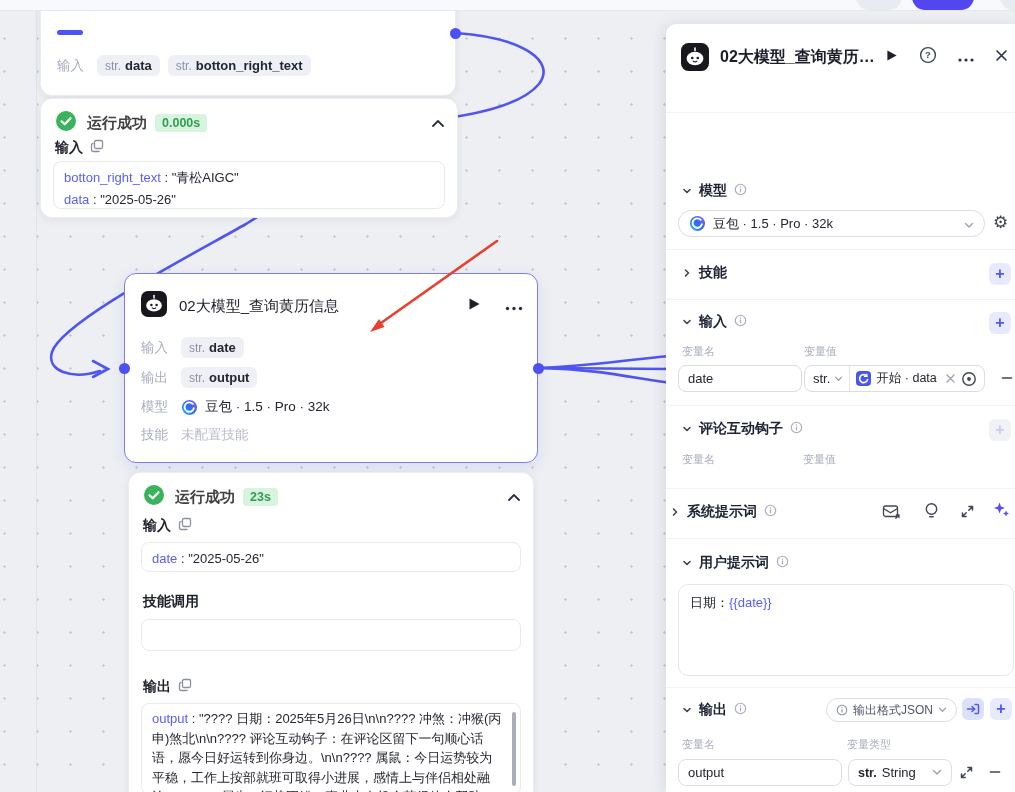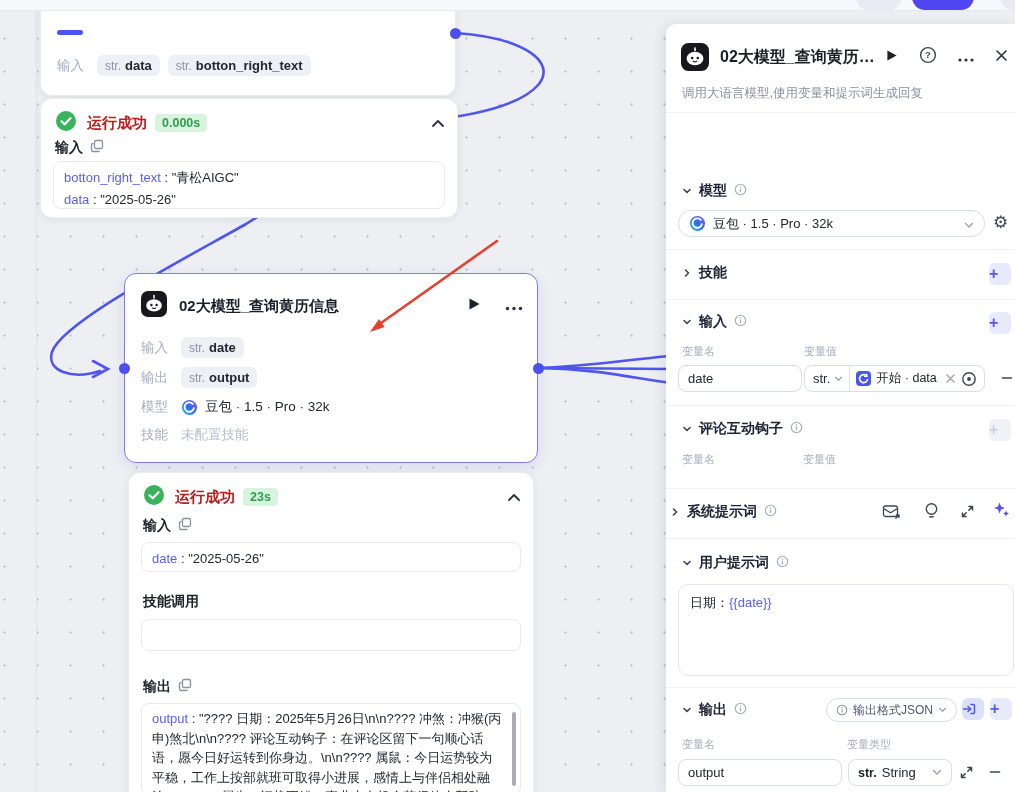--- a/index.html
+++ b/index.html
@@ -23,33 +23,33 @@
   .edge{stroke:#4f55ee;stroke-width:2.6;fill:none;stroke-linecap:round;}
   
   .card{position:absolute;background:#fff;border:1px solid #ebedf3;border-radius:12px;
         box-shadow:0 2px 8px rgba(31,35,41,.07);z-index:2;}
   .node-selected{border:1.6px solid #7e7bf5;box-shadow:0 4px 14px rgba(84,84,214,.13);}
   .port{position:absolute;width:11px;height:11px;border-radius:50%;background:#4b50ee;z-index:3;}
   .row{position:absolute;display:flex;align-items:center;}
   .nlabel{color:#a8adc0;font-size:13.5px;width:40px;flex:none;}
   .chip{display:inline-flex;align-items:center;background:#eef0f6;border-radius:6px;padding:3px 8px;font-size:13px;color:#23262f;font-weight:600;margin-right:8px;white-space:nowrap;}
   .chip i{font-style:normal;color:#8b90a8;font-weight:400;font-size:12px;margin-right:4px;}
-  .card-title{font-size:15px;font-weight:700;color:#1b1e28;white-space:nowrap;}
-  .run-title{font-size:15px;font-weight:700;color:#b91c1c;margin:0 8px 0 10px;}
+  .card-title{font-size:15px;font-weight:400;color:#1b1e28;white-space:nowrap;}
+  .run-title{font-size:15px;font-weight:700;color:#404040;margin:0 8px 0 10px;}
   .badge{background:#d8f3de;color:#2f9e52;font-size:12.5px;font-weight:600;border-radius:4px;padding:2px 7px;}
   .sec-label{font-size:14px;font-weight:700;color:#1d2129;display:flex;align-items:center;gap:6px;}
   .kvbox{position:absolute;left:12px;right:12px;background:#fff;border:1px solid #e8eaf0;border-radius:8px;padding:5px 10px;font-size:13px;line-height:22px;overflow:hidden;}
   .kvbox .k{color:#5a5ef5;}
   .kvbox .v{color:#23262f;}
   .muted{color:#b9bdca;}
   .scrollthumb{position:absolute;right:4px;top:8px;width:4px;height:74px;border-radius:2px;background:#a8adb8;}
   
   .panel{position:absolute;left:666px;top:24px;width:352px;height:768px;background:#fff;
          border-top-left-radius:10px;box-shadow:-3px 0 14px rgba(28,31,45,.09);z-index:10;}
-  .panel .abs{position:absolute;justify-content:space-between;}
+  .panel .abs{position:absolute;}
   .divider{position:absolute;left:0;right:0;height:1px;background:#f0f2f5;}
   .ptitle{font-size:16px;font-weight:700;color:#1b1e28;white-space:nowrap;overflow:hidden;}
   .psub{font-size:12.5px;color:#8a8f9f;}
   .hicons{display:flex;align-items:center;gap:21px;}
   .tabs{position:absolute;left:13px;right:16px;height:27px;background:#f0f1f6;border-radius:14px;display:flex;}
   .tab{flex:1;display:flex;align-items:center;justify-content:center;font-size:13.5px;color:#23262f;cursor:pointer;}
   .tab.active{background:#fff;border-radius:13px;margin:1.5px;box-shadow:0 1px 4px rgba(31,35,41,.12);color:#4350f5;font-weight:700;}
   .shead{display:flex;align-items:center;gap:7px;font-size:14px;font-weight:700;color:#1d2333;}
   .collabel{font-size:11px;color:#a9aec0;}
   .ibox{height:27px;border:1px solid #d9dde6;border-radius:8px;background:#fff;display:flex;align-items:center;padding:0 9px;font-size:13px;color:#23262f;}
@@ -278,21 +278,20 @@
       <span><svg width="16" height="4" viewBox="0 0 16 4">
             <circle cx="2" cy="2" r="1.6" fill="#2a2f45"></circle>
             <circle cx="8" cy="2" r="1.6" fill="#2a2f45"></circle>
             <circle cx="14" cy="2" r="1.6" fill="#2a2f45"></circle>
           </svg></span>
       <span><svg width="13" height="13" viewBox="0 0 13 13">
             <path d="M2 2 L11 11 M11 2 L2 11" stroke="#2a2f45" stroke-width="1.6" stroke-linecap="round"></path>
           </svg></span>
     </span>
   </div>
-  <div class="abs psub" style="left:16px;top:61px;">调用大语言模型,使用变量和提示词生成回复</div>
   <div class="divider" style="top:88px;"></div>
 
 
   <div class="abs shead" style="left:16px;top:158px;">
     <span><svg width="10" height="10" viewBox="0 0 10 10">
           <path d="M2 3.5 L5 6.5 L8 3.5" stroke="#3f4555" stroke-width="1.6" fill="none" stroke-linecap="round" stroke-linejoin="round"></path>
         </svg></span>
     <span>模型</span>
     <span><svg width="13" height="13" viewBox="0 0 14 14">
           <circle cx="7" cy="7" r="5.6" stroke="#a6abbc" fill="none" stroke-width="1.2"></circle>

